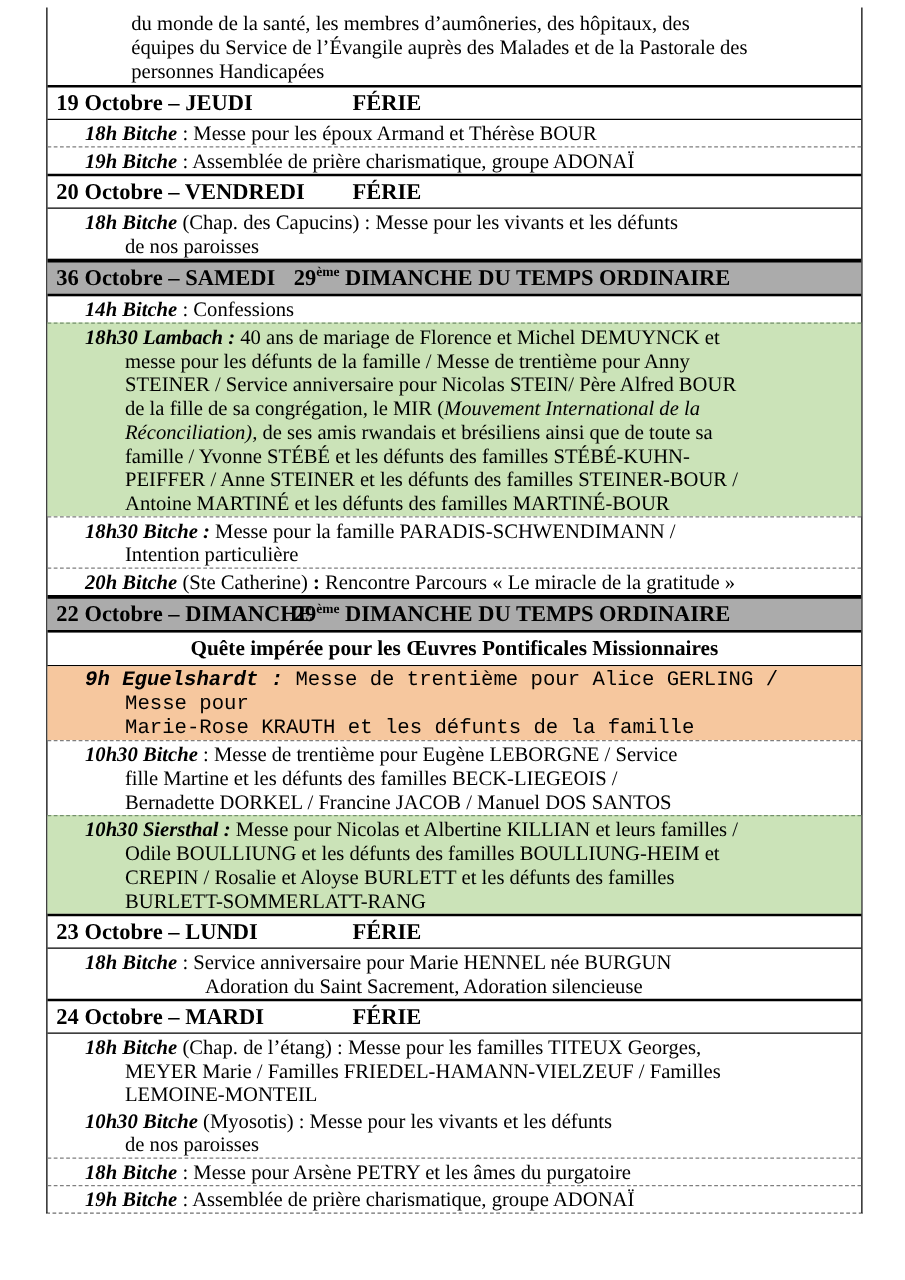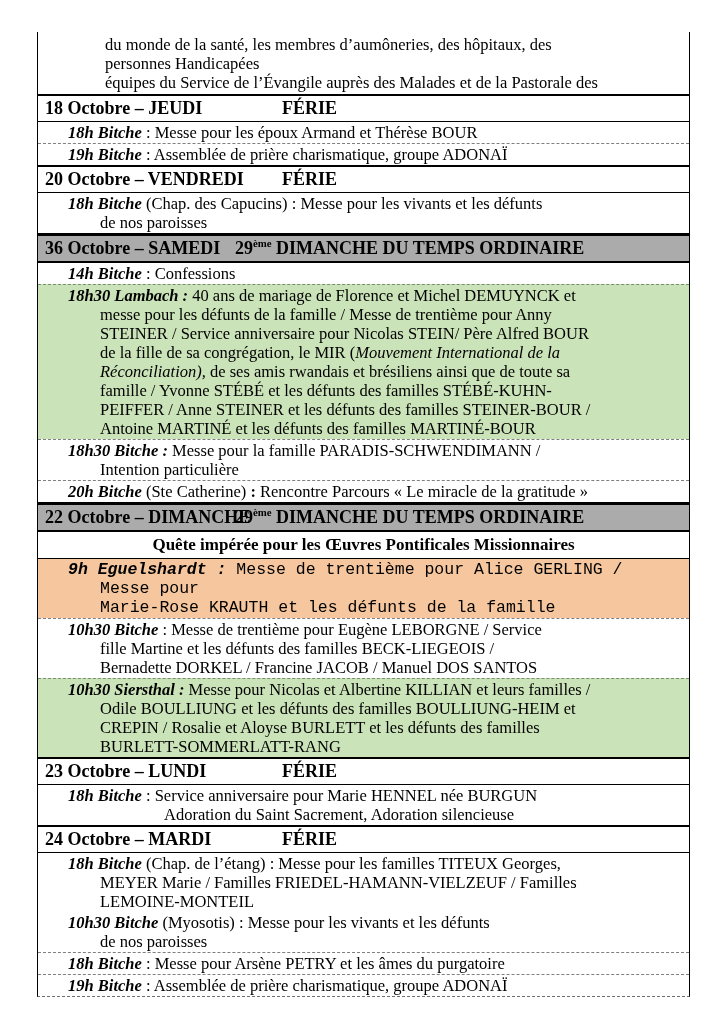--- a/index.html
+++ b/index.html
@@ -1,21 +1,21 @@
 <!DOCTYPE html>
 <html lang="fr" style="--header_gray: #ababab; --highlight_green: #cbe3b8; --highlight_orange: #f6c79e;"><head>
 <meta charset="utf-8">
 <style>
   html,body{margin:0;padding:0;background:#ffffff;}
   .page{
     position:relative;width:724px;height:1024px;background:#ffffff;overflow:hidden;
     font-family:"Liberation Serif","DejaVu Serif",serif;color:#000;
   }
   .tbl{
-    position:absolute;left:37px;top:32px;width:653px;box-sizing:border-box;
+    position:absolute;left:37px;top:6px;width:653px;box-sizing:border-box;
     border-left:1.6px solid #000;border-right:1.6px solid #000;border-bottom:1px dashed #6f6f6f;
   }
   .row{font-size:16.5px;line-height:19px;}
   
   .prev{padding:3px 8px 2px 67px;}
   
   .day{
     font-weight:bold;font-size:18px;line-height:23px;padding:1px 6px 1px 7px;
     border-top:2px solid #000;border-bottom:1.2px solid #000;white-space:nowrap;
   }
@@ -37,26 +37,26 @@
   .quete{font-weight:bold;text-align:center;font-size:17px;line-height:22px;padding:2px 0 2.2px 0;border-bottom:1.2px solid #000;}
 </style>
 </head>
 <body>
 
 <div class="page">
   <div class="tbl">
 
     <div class="row prev">
       <div class="cl">du monde de la santé, les membres d’aumôneries, des hôpitaux, des</div>
+      <div class="cl">équipes du Service de l’Évangile auprès des Malades et de la Pastorale des</div>
       <div class="cl">personnes Handicapées</div>
-      <div class="cl">équipes du Service de l’Évangile auprès des Malades et de la Pastorale des</div>
     </div>
 
     <div class="row day">
-      <span class="d">18 Octobre – JEUDI</span><span class="f">FÉRIE</span>
+      <span class="d">19 Octobre – JEUDI</span><span class="f">FÉRIE</span>
     </div>
     <div class="row entry">
       <div class="txt"><span class="bi">18h Bitche</span><span> : Messe pour les époux Armand et Thérèse BOUR</span></div>
     </div>
     <div class="row entry sep">
       <div class="txt"><span class="bi">19h Bitche</span><span> : Assemblée de prière charismatique, groupe ADONAÏ</span></div>
     </div>
 
     <div class="row day">
       <span class="d">20 Octobre – VENDREDI</span><span class="f">FÉRIE</span>

